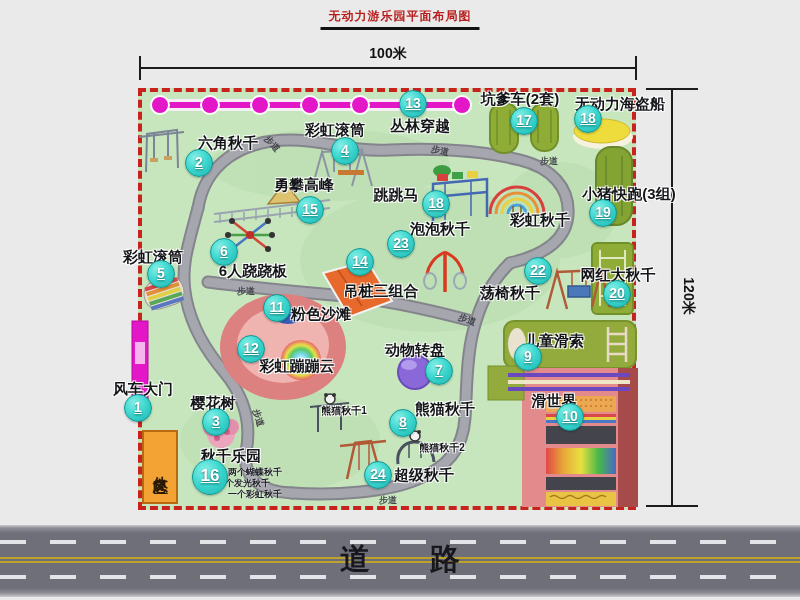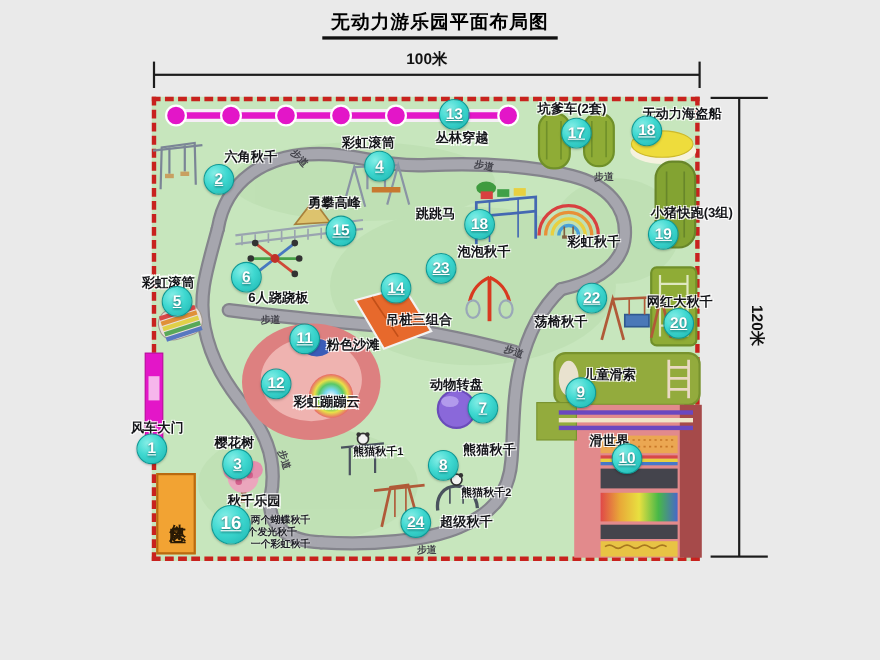--- a/index.html
+++ b/index.html
@@ -1,23 +1,23 @@
 <!DOCTYPE html>
 <html><head>
 <meta charset="utf-8">
 <style>
   html,body{margin:0;padding:0;background:#dcdcdc;}
   .stage{position:relative;width:800px;height:600px;background:#eaeaea;overflow:hidden;
          font-family:"Liberation Sans","DejaVu Sans",sans-serif;}
-  .title{position:absolute;left:50%;top:8px;transform:translateX(-50%);font-size:17px;font-weight:bold;
-         color:#000000;border-bottom:3px solid #111;padding:0 8px 2px;letter-spacing:1px;white-space:nowrap;z-index:5;}
+  .title{position:absolute;left:50%;top:8px;transform:translateX(-50%);font-size:12px;font-weight:bold;
+         color:#b91c1c;border-bottom:3px solid #111;padding:0 8px 2px;letter-spacing:1px;white-space:nowrap;z-index:5;}
   .map{position:absolute;left:138px;top:88px;width:498px;height:422px;background:#c7e6bd;
        border:4px dashed #c8221e;box-sizing:border-box;z-index:10;}
   .ovl{position:absolute;left:0;top:0;z-index:20;pointer-events:none;}
-  .lbl{position:absolute;transform:translate(-50%,-50%);font-weight:bold;font-size:12px;color:#141519;
+  .lbl{position:absolute;transform:translate(-50%,-50%);font-weight:bold;font-size:15px;color:#141519;
        white-space:nowrap;z-index:30;
        text-shadow:-1px -1px 0 rgba(255,255,255,.85),1px -1px 0 rgba(255,255,255,.85),
                    -1px 1px 0 rgba(255,255,255,.85),1px 1px 0 rgba(255,255,255,.85);}
   .sm{font-size:10px;}
   .trail{position:absolute;transform:translate(-50%,-50%);font-size:9px;font-weight:bold;color:#43434b;
          white-space:nowrap;z-index:25;}
   .note{position:absolute;font-size:9px;font-weight:bold;color:#202128;white-space:nowrap;z-index:30;
         line-height:1;text-shadow:0 0 2px #fff;}
   .badge{position:absolute;transform:translate(-50%,-50%);width:26px;height:26px;border-radius:50%;
          background:radial-gradient(circle at 35% 30%,#86efe7 0%,#3ed8d0 45%,#1db4b0 100%);
@@ -361,14 +361,20 @@
   <div class="badge" style="left:524px;top:121px">17</div>
   <div class="badge" style="left:436px;top:204px">18</div>
   <div class="badge" style="left:588px;top:119px">18</div>
   <div class="badge" style="left:617px;top:294px">20</div>
   <div class="badge" style="left:603px;top:213px">19</div>
   <div class="badge" style="left:538px;top:271px">22</div>
   <div class="badge" style="left:401px;top:244px">23</div>
   <div class="badge" style="left:378px;top:475px">24</div>
 
 
+  <div class="road">
+    <div class="lane t"></div>
+    <div class="lane b"></div>
+    <div class="center-line"></div>
+    <div class="road-label">道　　路</div>
+  </div>
 
 </div>
 
 </body></html>

